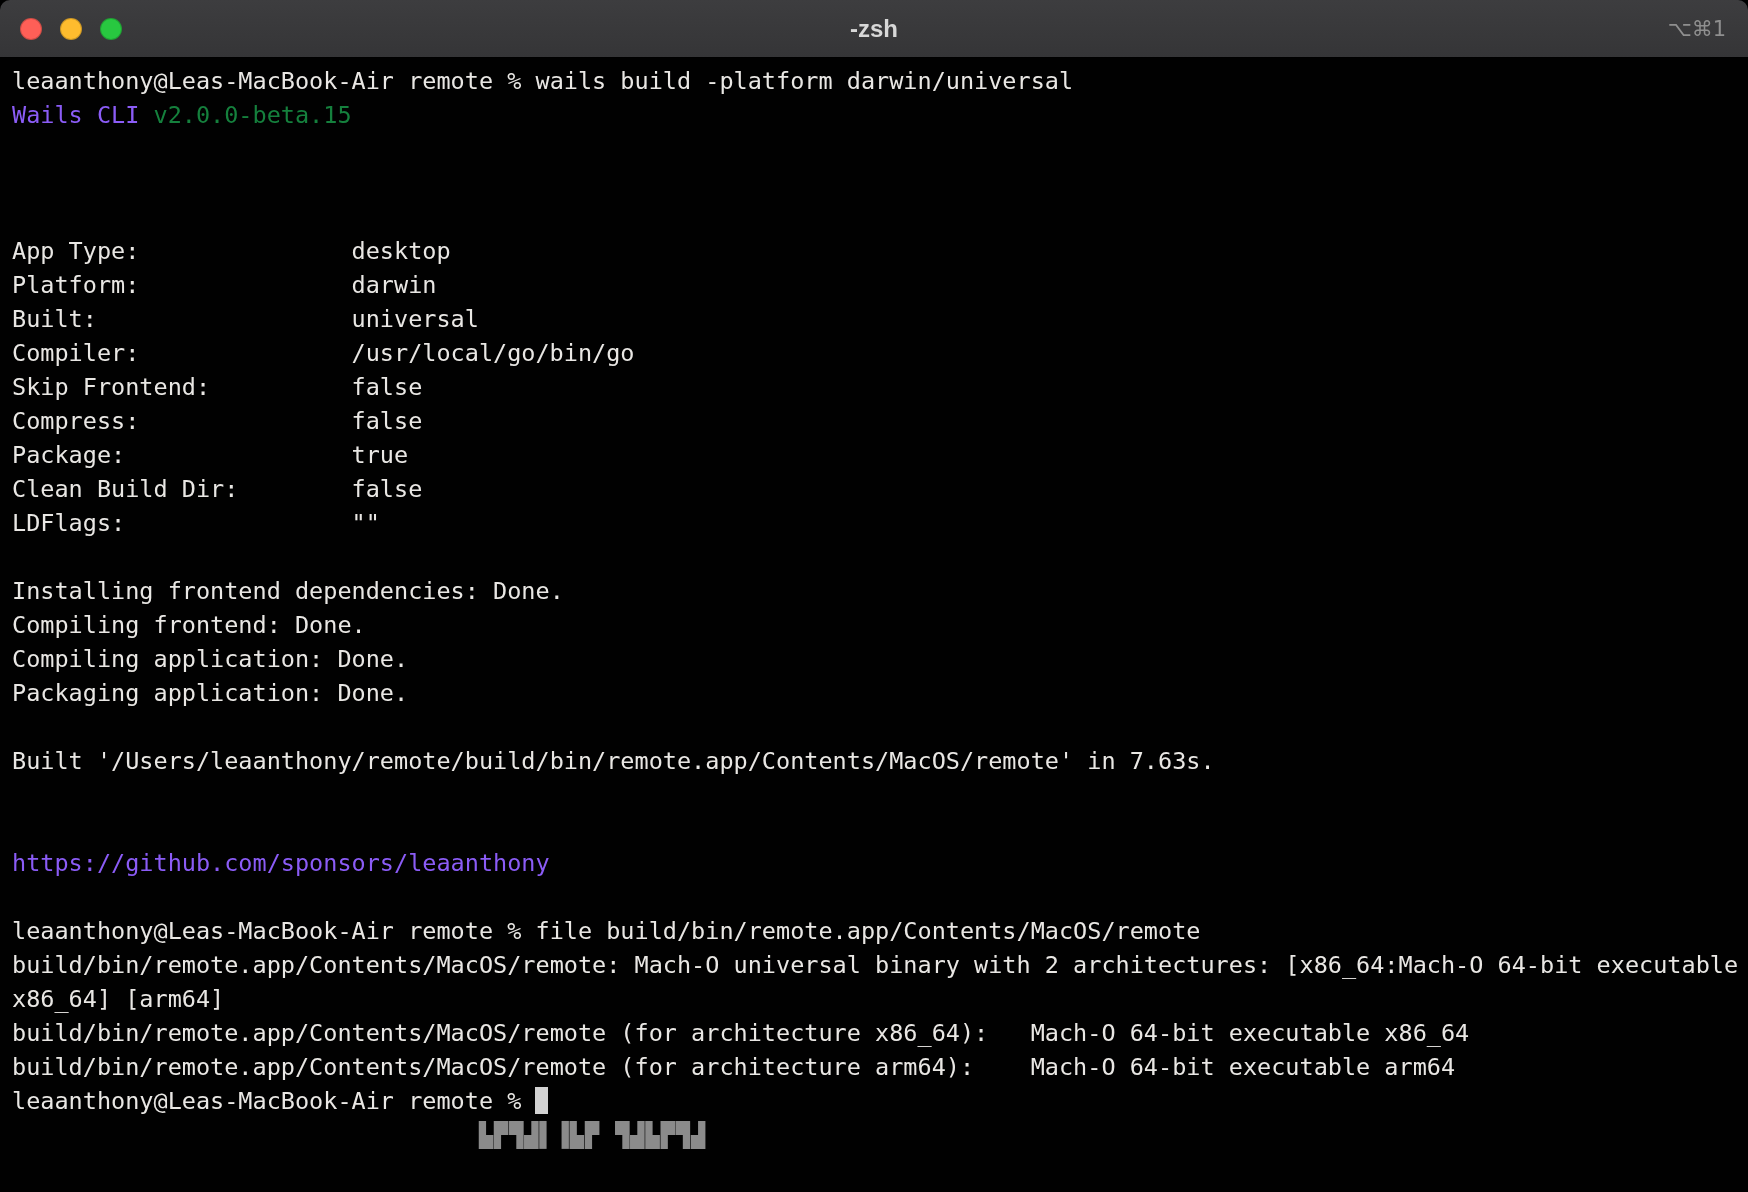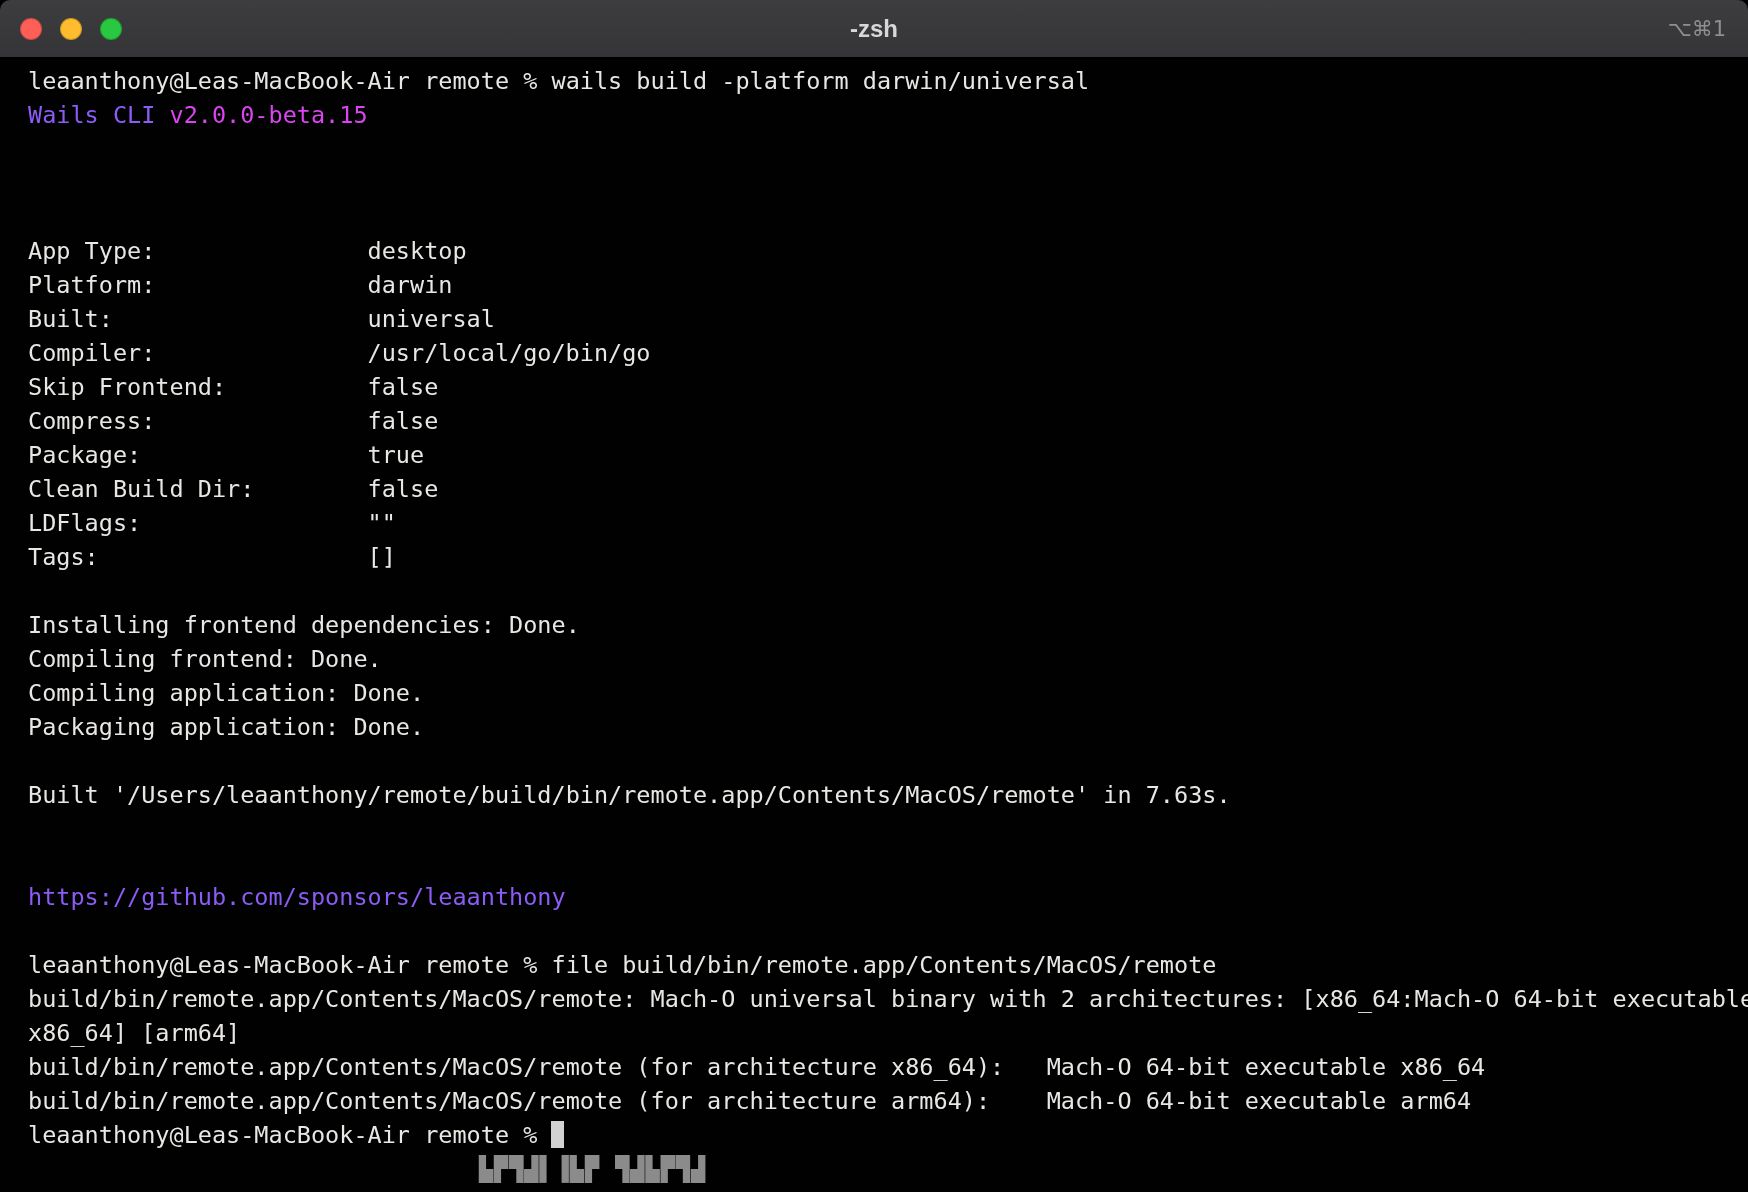--- a/index.html
+++ b/index.html
@@ -44,23 +44,23 @@
     font-size: 21px; color: #8f8f8f;
   }
   .term {
     flex: 1 1 auto;
     padding: 6px 12px 0 12px;
     font-size: 23.5px;
     line-height: 34px;
     color: #e9e7e4;
     overflow: hidden;
   }
-  .line { min-height: 34px; white-space: pre; margin-left: 16px; }
+  .line { min-height: 34px; white-space: pre; }
   .yellow { color: #8b5cf6; }
-  .red { color: #d946ef; }
+  .red { color: #15803d; }
   .dim { color: #8b8b8b; }
   .cfg-label { display: inline-block; width: 24ch; }
   .cursor {
     display: inline-block;
     width: 13px; height: 27px;
     background: #d2d2d2;
     vertical-align: middle;
     margin-bottom: 4px;
   }
   .partial { margin-left: 33ch; letter-spacing: 1px; }
@@ -92,21 +92,20 @@
 
     <div class="line"><span class="cfg-label">App Type:</span><span>desktop</span></div>
     <div class="line"><span class="cfg-label">Platform:</span><span>darwin</span></div>
     <div class="line"><span class="cfg-label">Built:</span><span>universal</span></div>
     <div class="line"><span class="cfg-label">Compiler:</span><span>/usr/local/go/bin/go</span></div>
     <div class="line"><span class="cfg-label">Skip Frontend:</span><span>false</span></div>
     <div class="line"><span class="cfg-label">Compress:</span><span>false</span></div>
     <div class="line"><span class="cfg-label">Package:</span><span>true</span></div>
     <div class="line"><span class="cfg-label">Clean Build Dir:</span><span>false</span></div>
     <div class="line"><span class="cfg-label">LDFlags:</span><span>""</span></div>
-    <div class="line"><span class="cfg-label">Tags:</span><span>[]</span></div>
 
     <div class="line"></div>
 
     <div class="line"><span>Installing frontend dependencies: Done.</span></div>
     <div class="line"><span>Compiling frontend: Done.</span></div>
     <div class="line"><span>Compiling application: Done.</span></div>
     <div class="line"><span>Packaging application: Done.</span></div>
 
     <div class="line"></div>
 

